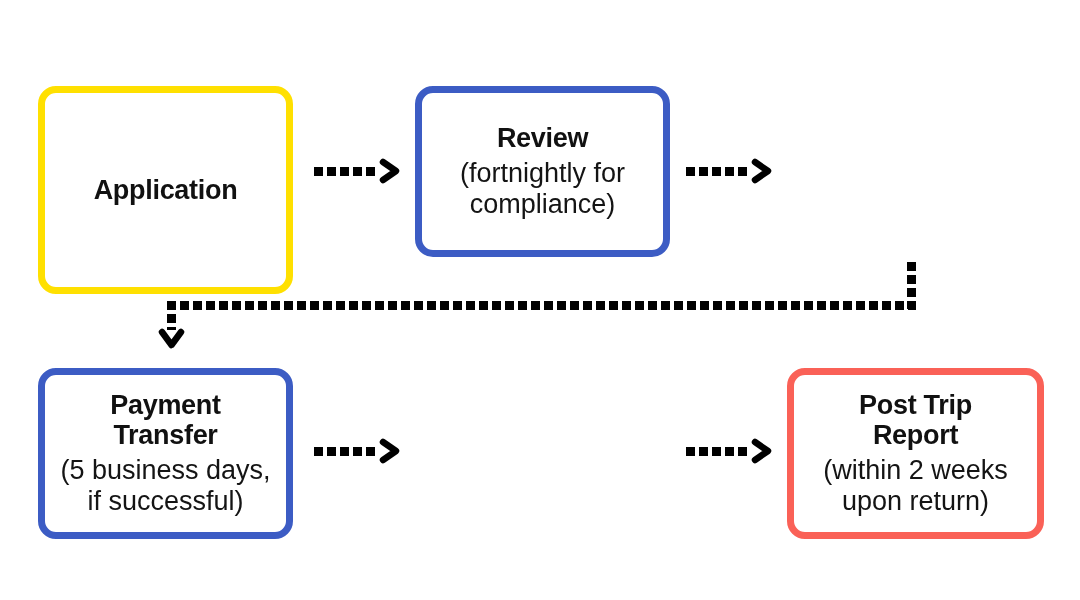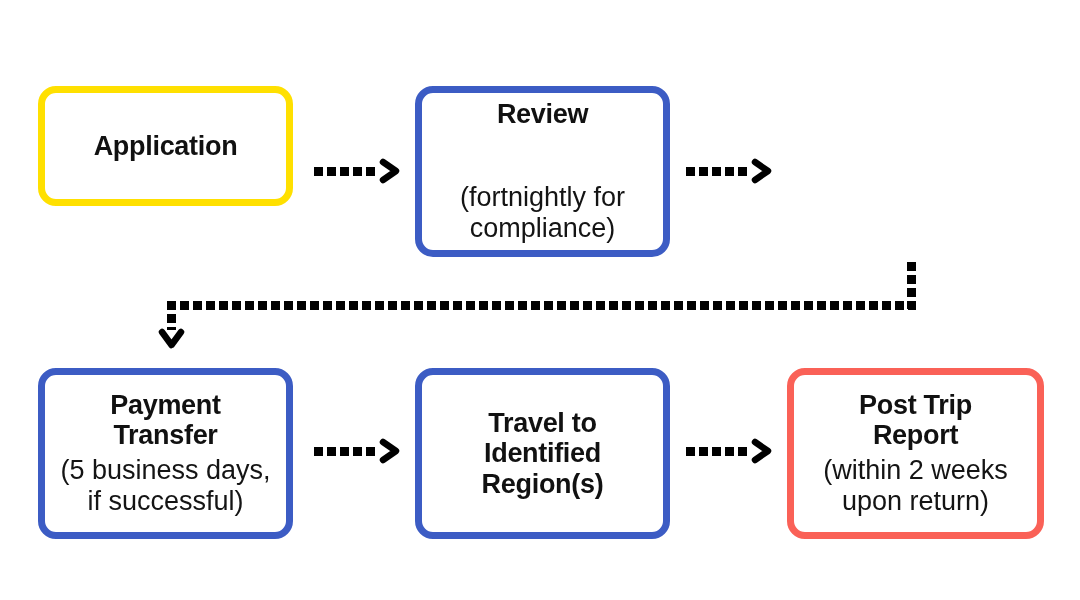--- a/index.html
+++ b/index.html
@@ -42,21 +42,21 @@
   .node-sub {
     font-weight: 400;
     font-size: 27px;
     line-height: 1.14;
     color: #141414;
     margin-top: 5px;
     white-space: pre-line;
   }
 
   
-  #node-application       { left: 38px;  top: 86px;  width: 255px; height: 120px; text-align: right; }
+  #node-application       { left: 38px;  top: 86px;  width: 255px; height: 208px; text-align: right; }
   #node-review            { left: 415px; top: 86px;  width: 255px; height: 171px; }
   #node-outcome           { left: 787px; top: 86px;  width: 257px; height: 171px; }
   #node-payment-transfer  { left: 38px;  top: 368px; width: 255px; height: 171px; }
   #node-travel            { left: 415px; top: 368px; width: 255px; height: 171px; }
   #node-post-trip-report  { left: 787px; top: 368px; width: 257px; height: 171px; }
 
   
   .arrow-h {
     position: absolute;
     height: 26px;
@@ -131,39 +131,34 @@
 </style>
 </head>
 <body>
 
 <div id="canvas">
 
   <div class="node" id="node-application" style="border-color:#FFE000;">
     <div class="node-title">Application</div>
   </div>
 
-  <div class="node" id="node-review" style="border-color:#3C5CC4;justify-content:space-between;">
+  <div class="node" id="node-review" style="border-color:#3C5CC4;">
     <div class="node-title">Review</div>
     <div class="node-sub">(fortnightly for
 compliance)</div>
   </div>
 
 
   <div class="node" id="node-payment-transfer" style="border-color:#3C5CC4;">
     <div class="node-title">Payment
 Transfer</div>
     <div class="node-sub">(5 business days,
 if successful)</div>
   </div>
 
-  <div class="node" id="node-travel" style="border-color:#3C5CC4;">
-    <div class="node-title">Travel to
-Identified
-Region(s)</div>
-  </div>
 
   <div class="node" id="node-post-trip-report" style="border-color:#FA6157;align-items:center;">
     <div class="node-title">Post Trip
 Report</div>
     <div class="node-sub">(within 2 weeks
 upon return)</div>
   </div>
 
   <div class="arrow-h" id="arrow-application-review">
     <span class="dots">

